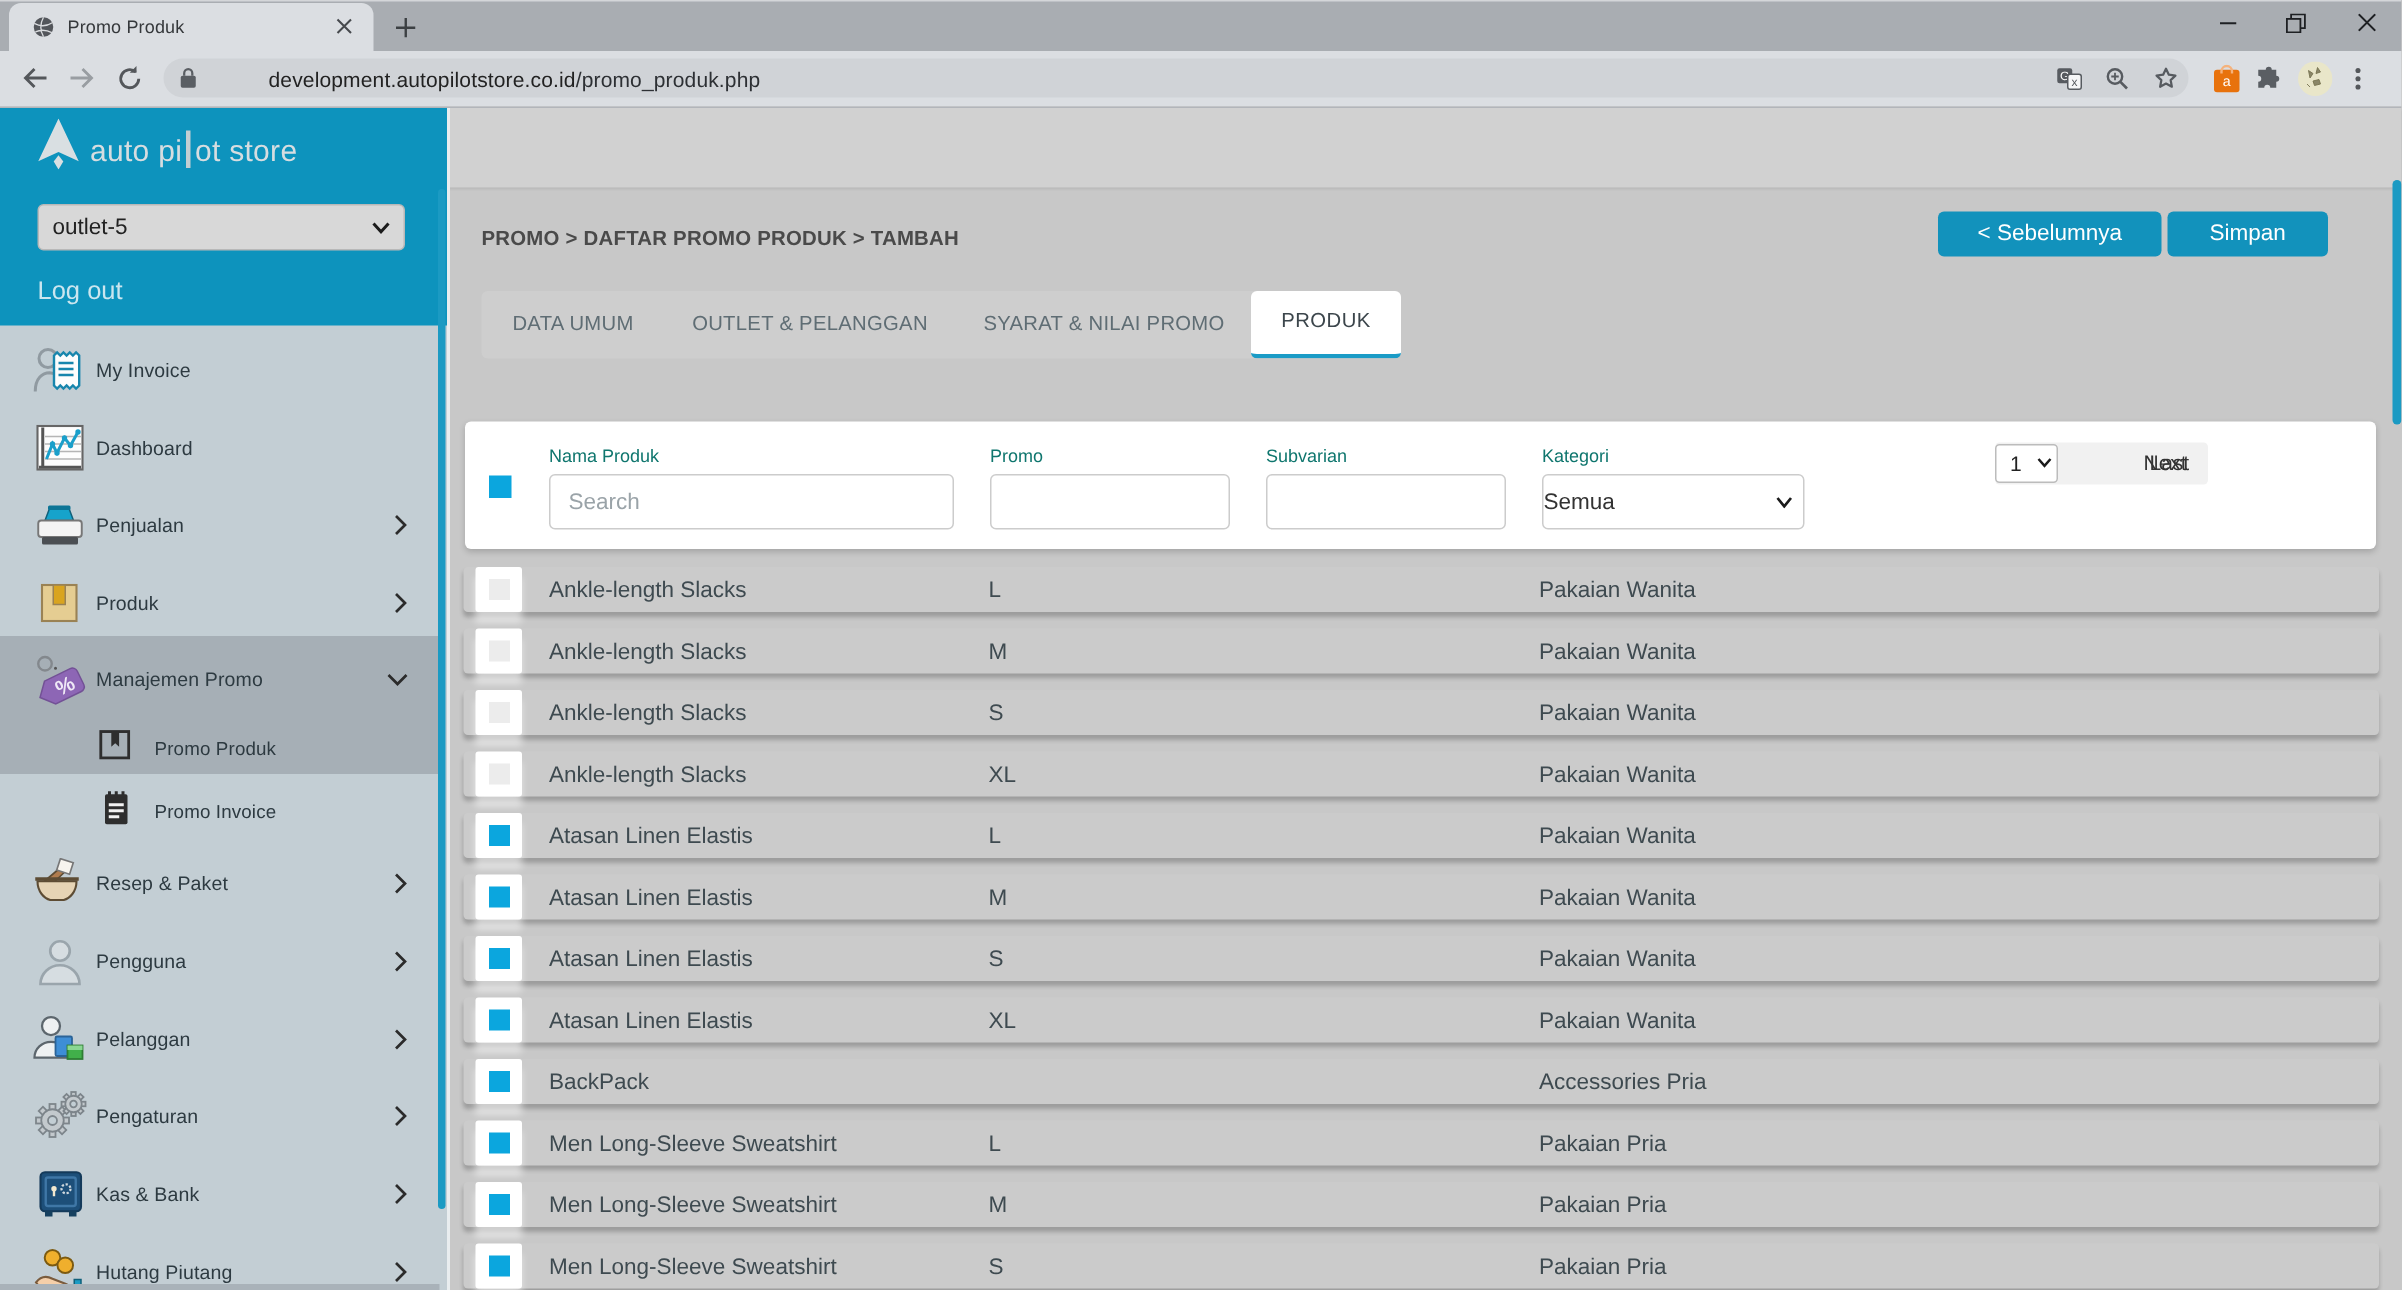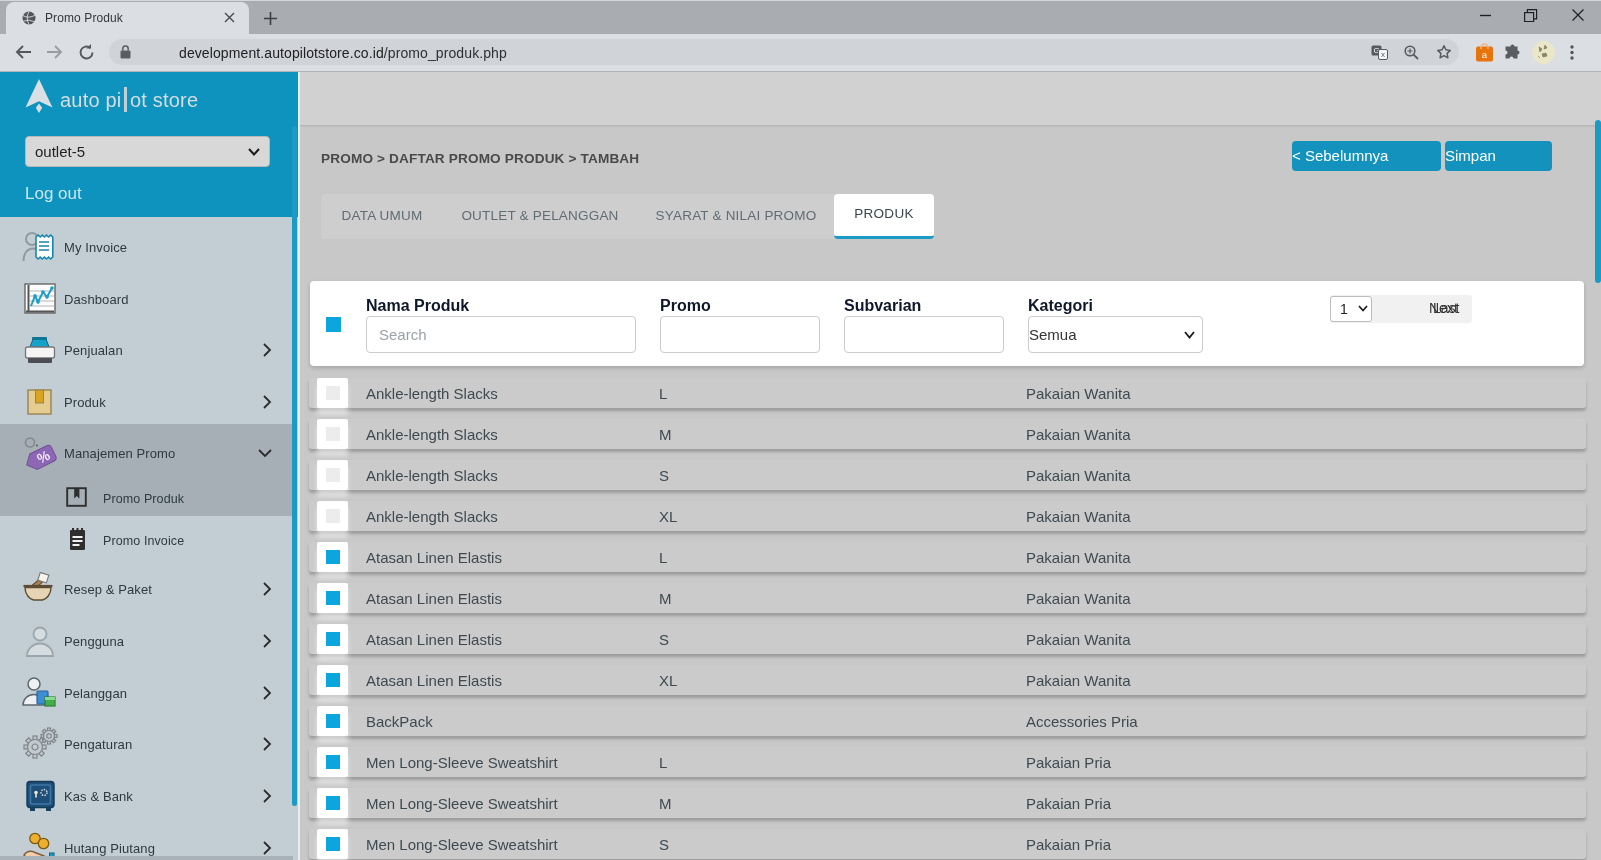--- a/index.html
+++ b/index.html
@@ -31,30 +31,30 @@
 .chev { position:absolute; right:21px; top:50%; transform:translateY(-50%); width:10px; height:14px; }
 #seldark { position:absolute; left:0; top:352px; width:293px; height:92px; background:#a6afb6; }
 .subtext { position:absolute; left:103px; top:50%; transform:translateY(-50%); font-size:12.5px; color:#2d3a41; letter-spacing:0.1px; }
 .subicon { position:absolute; left:66px; top:50%; transform:translateY(-50%); }
 #sbscroll { position:absolute; left:292px; top:54px; width:5px; height:680px; background:#1b9ac3; border-radius:3px; }
 #sbbottom { position:absolute; left:0; top:784px; width:293px; height:4px; background:#a9b2b9; }
 
 
 #navstrip { position:absolute; left:298px; top:0; width:1303px; height:53px; background:#d1d1d1; box-shadow:0 1px 2px rgba(0,0,0,0.12); }
 #crumb { position:absolute; left:321px; top:78.5px; font-size:13.6px; font-weight:bold; color:#4a4a4a; letter-spacing:0.15px; }
-.btn { position:absolute; top:69px; height:30px; background:#1292bc; border-radius:4px; color:#fff; font-size:15px; text-align:left; line-height:30px; }
+.btn { position:absolute; top:69px; height:30px; background:#1292bc; border-radius:4px; color:#fff; font-size:15px; text-align:center; line-height:30px; }
 #btnprev { left:1292px; width:149px; }
 #btnsave { left:1445px; width:107px; }
 #tabbar { position:absolute; left:321px; top:122px; width:613px; height:45px; background:#cecece; border-radius:4px; }
 .apptab { position:absolute; top:0; height:45px; line-height:45px; font-size:13.5px; color:#5f6d74; letter-spacing:0.2px; transform:translateX(-50%); white-space:nowrap; line-height:44px; }
 #tabactive { position:absolute; left:834px; top:122px; width:100px; height:45px; background:#fff; border-radius:4px; border-bottom:3px solid #1a9bc6; color:#3c464c; font-size:13.5px; letter-spacing:0.3px; text-align:center; line-height:40px; }
 
 
 #fcard { position:absolute; left:310px; top:209px; width:1274px; height:85px; background:#fff; border-radius:4px; box-shadow:0 2px 4px rgba(0,0,0,0.18); }
-.flabel { position:absolute; top:16px; font-size:16px; font-weight:bold; color:#0f172a; }
+.flabel { position:absolute; top:16px; font-size:12px; font-weight:normal; color:#0f766e; }
 .finput { position:absolute; top:35px; height:37px; border:1px solid #ccc; border-radius:4px; background:#fff; }
 #fsearch { line-height:35px; padding-left:12px; color:#9aa3a8; font-size:15px; }
 #fkat { line-height:35px; padding-left:0; color:#333; font-size:15px; }
 #fcheck { position:absolute; left:16px; top:36px; width:15px; height:15px; background:#0ba6de; }
 #pagebox { position:absolute; left:1020px; top:14px; width:142px; height:28px; background:#f1f1f1; border-radius:3px; }
 #pagesel { position:absolute; left:0px; top:1px; width:42px; height:26px; background:#fff; border:1px solid #bcbcbc; border-radius:3px; font-size:14px; color:#222; line-height:24px; padding-left:9px; }
 .pagelink { position:absolute; top:5px; font-size:14px; color:#333; }
 
 
 .row { position:absolute; left:309px; width:1277px; height:30px; background:#cbcbcb; border-radius:3px; box-shadow:0 3px 3px rgba(0,0,0,0.22); }

